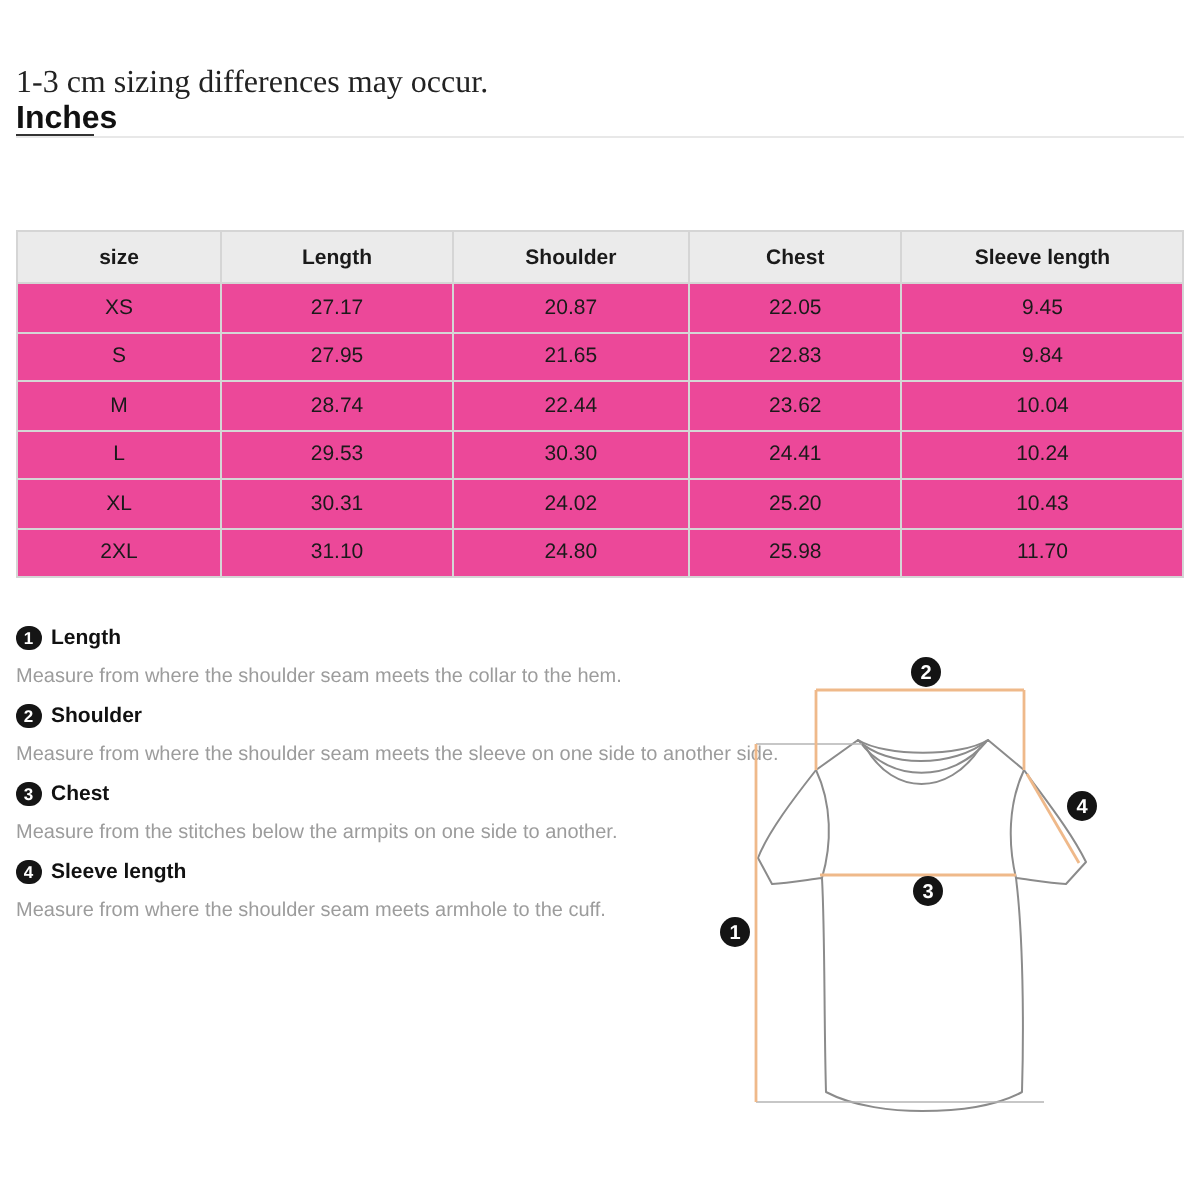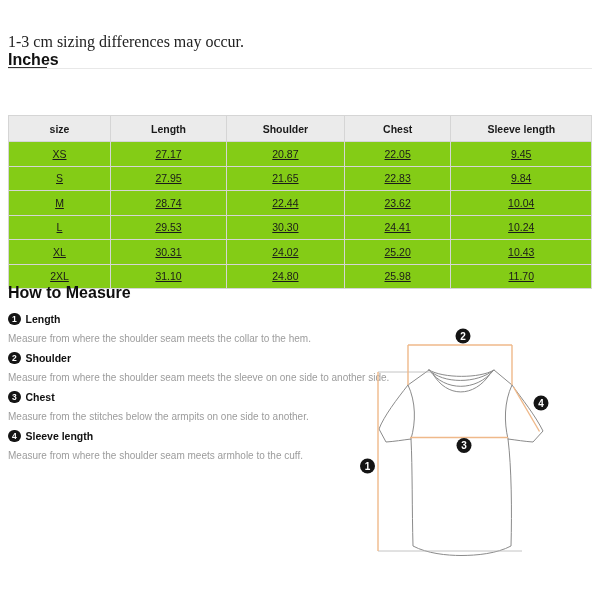--- a/index.html
+++ b/index.html
@@ -52,21 +52,21 @@
     text-align: center;
     vertical-align: middle;
     padding: 0;
   }
   table.size-table th {
     background: #ebebeb;
     font-weight: bold;
     height: 25px;
     color: #1a1a1a;
   }
-  table.size-table td { height: 23.5px; color: #1a1a1a; background: #84cc16; text-decoration: underline; }
+  table.size-table td { height: 23.5px; color: #1a1a1a; background: #ec4899; }
   .section-title {
     position: absolute;
     left: 8px; top: 284px;
     margin: 0;
     font-size: 16px;
     font-weight: bold;
     color: #0f0f0f;
   }
   .measure-list {
     position: absolute;
@@ -174,21 +174,20 @@
       <tr>
         <td>2XL</td>
         <td>31.10</td>
         <td>24.80</td>
         <td>25.98</td>
         <td>11.70</td>
       </tr>
     </tbody>
   </table>
 
-  <h2 class="section-title">How to Measure</h2>
 
   <div class="measure-list">
     <div class="m-item">
       <div class="m-head">
         <span class="m-num">1</span>
         <span class="m-label">Length</span>
       </div>
       <div class="m-desc">Measure from where the shoulder seam meets the collar to the hem.</div>
     </div>
     <div class="m-item">

